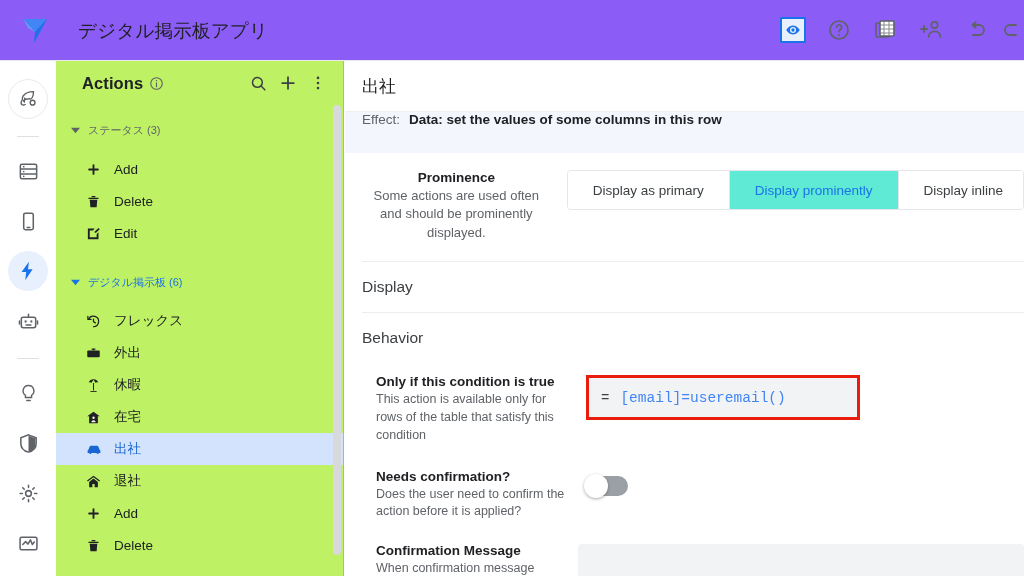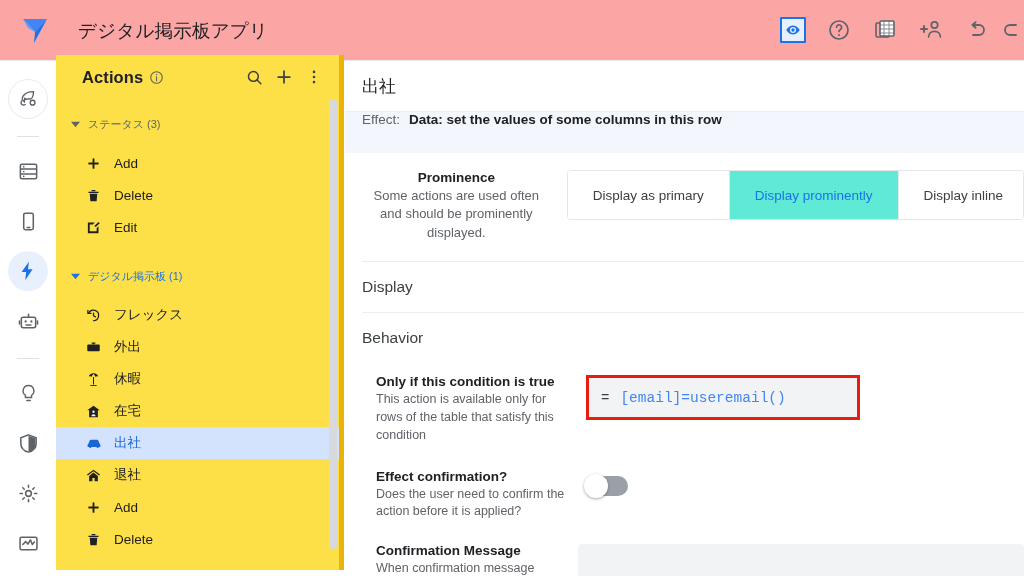--- a/index.html
+++ b/index.html
@@ -8,21 +8,21 @@
     overflow: hidden;
     font-family: "Liberation Sans", sans-serif;
     background: #ffffff;
     color: #202124;
   }
   #app { position: relative; width: 1024px; height: 576px; overflow: hidden; }
 
   
   .topbar {
     position: absolute; top: 0; left: 0; width: 1024px; height: 61px;
-    background: #fca5a5;
+    background: #8b5cf6;
     border-bottom: 1px solid #e8eaed;
     display: flex; align-items: center;
   }
   .brand-logo {
     width: 42px; height: 42px; margin-left: 14px;
     display: flex; align-items: center; justify-content: center;
   }
   .app-title {
     margin-left: 22px;
     font-size: 18.5px;
@@ -68,23 +68,23 @@
   }
   .rail-item.ring { border: 1px solid #e8eaed; }
   .rail-item.sel { background: #e8f0fe; color: #1a73e8; }
   .rail-sep {
     width: 22px; height: 1px; background: #e0e0e0;
     margin: 7px 0 14px 0;
   }
 
   
   .panel {
-    position: absolute; top: 55px; left: 56px; width: 288px; height: 515px;
-    background: #fde047;
-    border-right: 5px solid #eab308;
+    position: absolute; top: 61px; left: 56px; width: 288px; height: 515px;
+    background: #bef264;
+    border-right: 1px solid #eab308;
     z-index: 2;
   }
   .panel-head {
     height: 44px; display: flex; align-items: center;
     padding: 0 10px 0 26px;
   }
   .panel-title {
     font-size: 16.5px; font-weight: bold; color: #202124; letter-spacing: .1px;
   }
   .info-i {
@@ -165,21 +165,21 @@
     font-size: 13.5px; font-weight: bold; color: #202124;
     margin-bottom: 2px;
   }
   .sec-desc { font-size: 13px; color: #5f6368; line-height: 1.42; }
 
   .segmented {
     display: flex;
     border: 1px solid #e4e6ea;
     border-radius: 4px;
     overflow: hidden;
-    height: 50px;
+    height: 40px;
     width: 458px;
   }
   .seg {
     display: flex; align-items: center; justify-content: center;
     padding: 0 25px;
     font-size: 13.5px; color: #3c4043;
     background: #fff;
     border-right: 1px solid #e4e6ea;
     white-space: nowrap;
     cursor: pointer;
@@ -433,21 +433,21 @@
     </div>
 
     <div class="rows-gap"></div>
 
     <div class="group-head active">
       <span class="caret">
         <svg width="9" height="9" viewBox="0 0 10 10" fill="#1a73e8">
             <path d="M0 2h10L5 8z"></path>
           </svg>
       </span>
-      <span class="group-label">デジタル掲示板 (1)</span>
+      <span class="group-label">デジタル掲示板 (6)</span>
     </div>
 
     <div class="row">
       <span class="row-icon">
         <svg width="15" height="15" viewBox="0 0 24 24" fill="none" stroke="currentColor" stroke-width="2">
           <path d="M4.2 8.4A8.4 8.4 0 1112 20.4" stroke-linecap="round"></path>
           <path d="M3 3.6v5h5" stroke-linecap="round" stroke-linejoin="round"></path>
           <path d="M12 8v4.4l3 1.8" stroke-linecap="round"></path>
         </svg>
       </span>
@@ -554,21 +554,21 @@
       <div class="field-ctl">
         <div class="formula-box">
           <span class="formula-eq">=</span>
           <span class="formula-text">[email]=useremail()</span>
         </div>
       </div>
     </div>
 
     <div class="field" style="margin-top:24px">
       <div class="field-left">
-        <div class="field-name">Effect confirmation?</div>
+        <div class="field-name">Needs confirmation?</div>
         <div class="field-desc">Does the user need to confirm the action before it is applied?</div>
       </div>
       <div class="field-ctl">
         <div class="toggle">
           <div class="knob"></div>
         </div>
       </div>
     </div>
 
     <div class="field" style="margin-top:22px">

